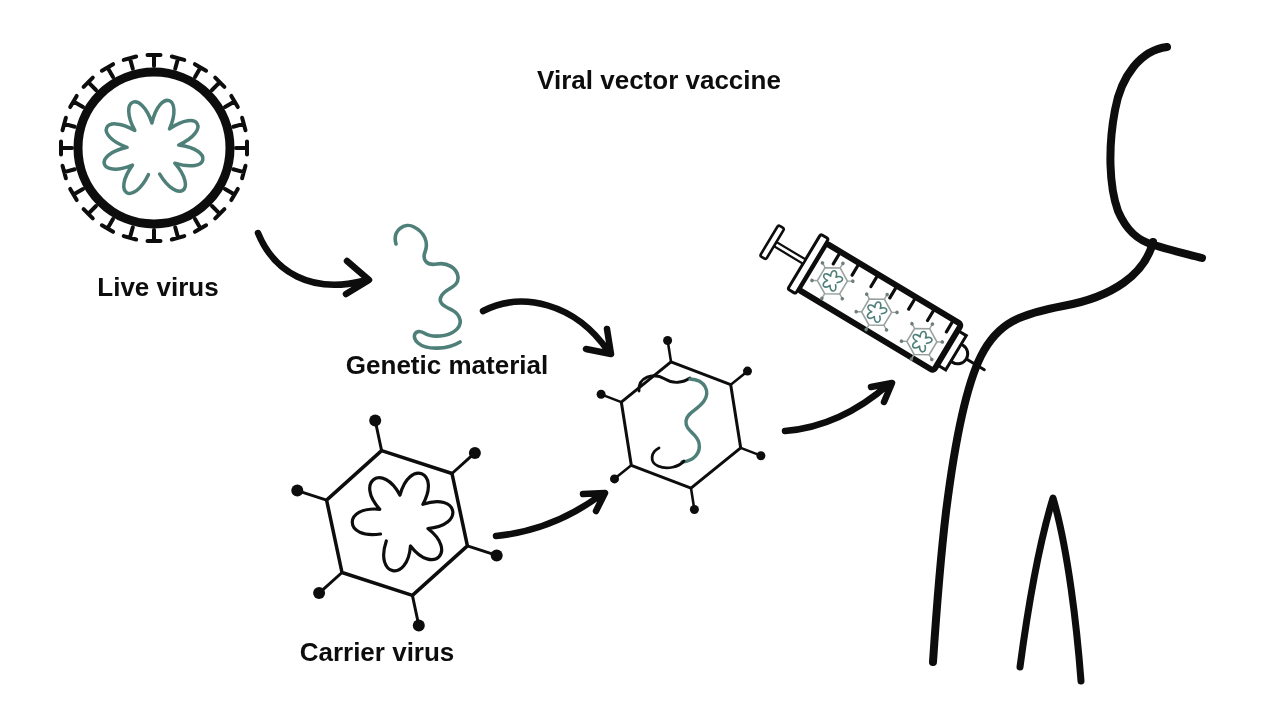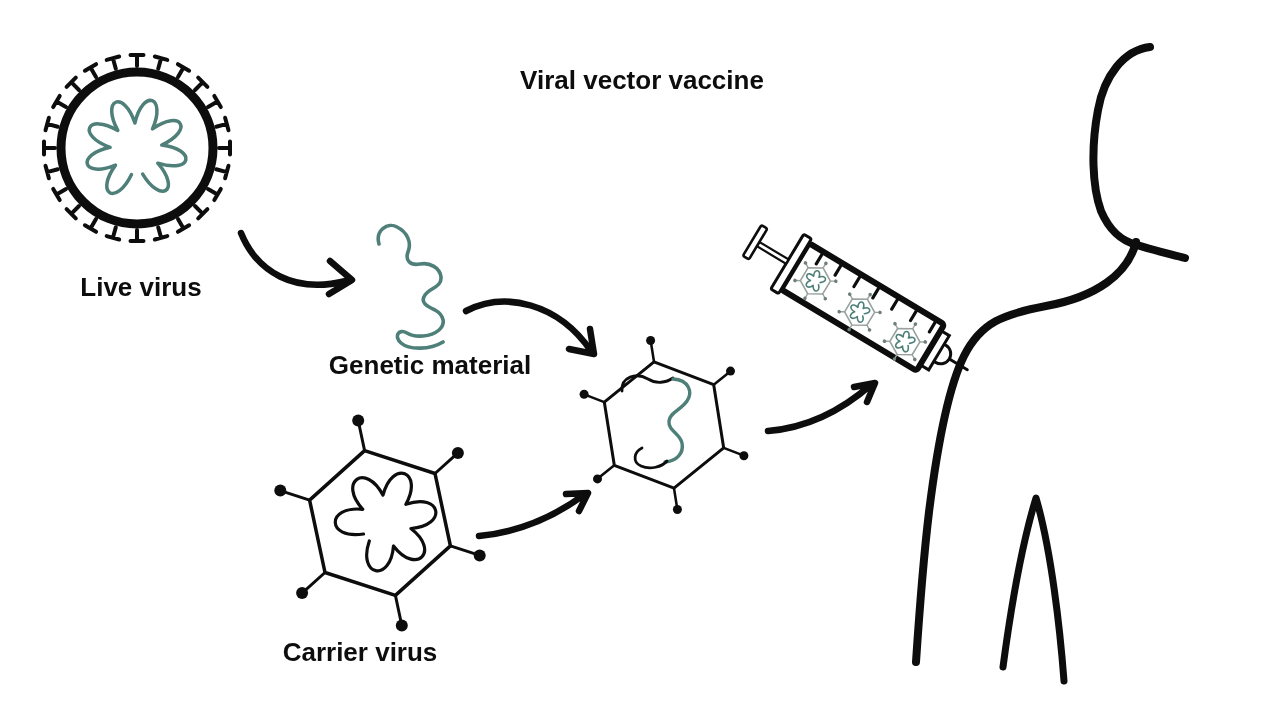--- a/index.html
+++ b/index.html
@@ -8,21 +8,21 @@
     --gray: #97a29e;
     --gray_dark: #6f7f7c;
     --bg: #ffffff;
   }
   html, body { margin: 0; padding: 0; }
   body {
     width: 1280px; height: 720px; overflow: hidden;
     background: var(--bg);
     font-family: "Liberation Sans", sans-serif;
   }
-  .stage { position: relative; width: 1160px; height: 720px; }
+  .stage { position: relative; width: 1160px; height: 720px; margin-left: 17px; }
   svg.scene { position: absolute; inset: 0; display: block; }
 
   .ink-stroke  { stroke: var(--ink); }
   .teal-stroke { stroke: var(--teal); }
   .gray-stroke { stroke: var(--gray); }
   .ink-fill    { fill: var(--ink); stroke: none; }
   .gray2-fill  { fill: var(--gray_dark); stroke: none; }
   .nofill      { fill: none; }
   .whitefill   { fill: #ffffff; }
   .round { stroke-linecap: round; stroke-linejoin: round; }

